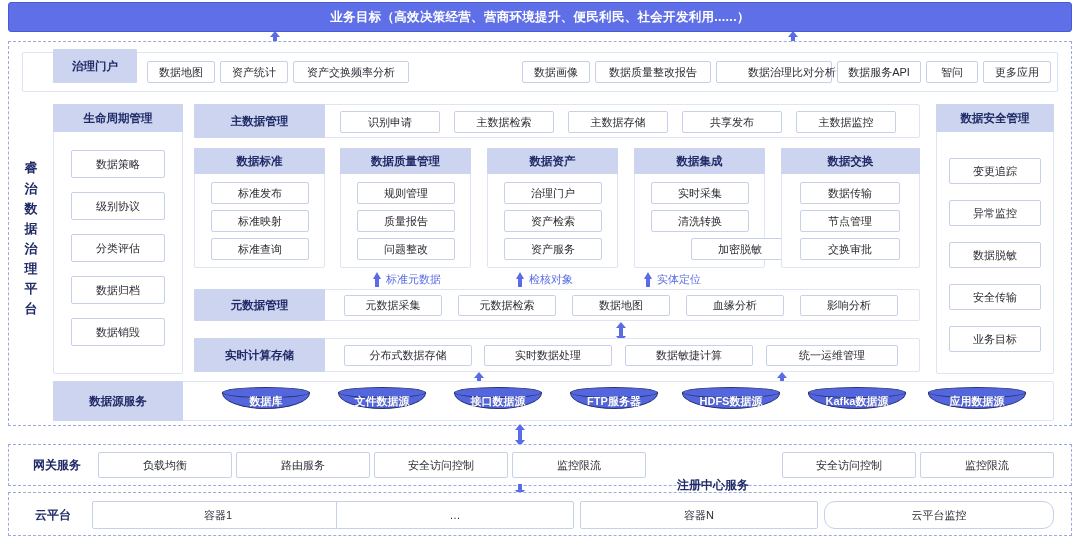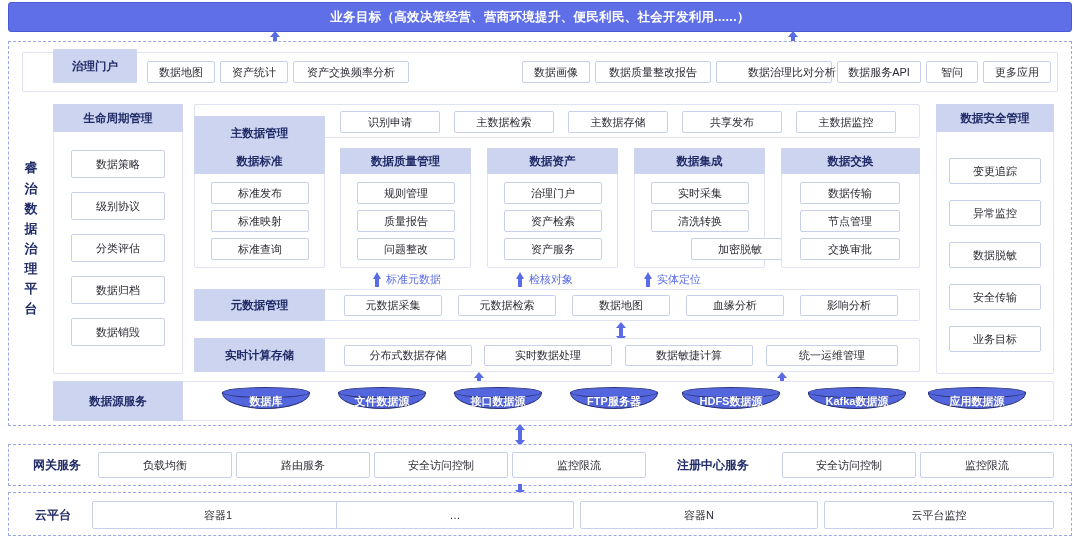--- a/index.html
+++ b/index.html
@@ -187,21 +187,21 @@
 
   <div class="card" style="left:936px; top:104px; width:118px; height:270px;"></div>
   <div class="hdr" style="left:936px; top:104px; width:118px; height:28px;">数据安全管理</div>
   <div class="item" style="left:949px; top:158px; width:92px; height:26px;">变更追踪</div>
   <div class="item" style="left:949px; top:200px; width:92px; height:26px;">异常监控</div>
   <div class="item" style="left:949px; top:242px; width:92px; height:26px;">数据脱敏</div>
   <div class="item" style="left:949px; top:284px; width:92px; height:26px;">安全传输</div>
   <div class="item" style="left:949px; top:326px; width:92px; height:26px;">业务目标</div>
 
   <div class="card" style="left:194px; top:104px; width:726px; height:34px;"></div>
-  <div class="hdr" style="left:194px; top:116px; width:131px; height:34px;">主数据管理</div>
+  <div class="hdr" style="left:194px; top:104px; width:131px; height:34px;">主数据管理</div>
   <div class="item" style="left:340px; top:111px; width:100px; height:22px;">识别申请</div>
   <div class="item" style="left:454px; top:111px; width:100px; height:22px;">主数据检索</div>
   <div class="item" style="left:568px; top:111px; width:100px; height:22px;">主数据存储</div>
   <div class="item" style="left:682px; top:111px; width:100px; height:22px;">共享发布</div>
   <div class="item" style="left:796px; top:111px; width:100px; height:22px;">主数据监控</div>
 
   <div class="card" style="left:194px; top:148px; width:131px; height:120px;"></div>
   <div class="hdr" style="left:194px; top:148px; width:131px; height:26px;">数据标准</div>
   <div class="item" style="left:211px; top:182px; width:98px; height:22px;">标准发布</div>
   <div class="item" style="left:211px; top:210px; width:98px; height:22px;">标准映射</div>
@@ -329,29 +329,29 @@
     <div class="shaft" style="top:5px; height:12px;"></div>
     <div class="head head-dn"></div>
   </div>
 
   <div class="dashed-box gw-box"></div>
   <div class="row-label" style="left:20px; top:452px; width:74px; height:26px;">网关服务</div>
   <div class="item" style="left:98px; top:452px; width:134px; height:26px;">负载均衡</div>
   <div class="item" style="left:236px; top:452px; width:134px; height:26px;">路由服务</div>
   <div class="item" style="left:374px; top:452px; width:134px; height:26px;">安全访问控制</div>
   <div class="item" style="left:512px; top:452px; width:134px; height:26px;">监控限流</div>
-  <div class="row-label" style="left:654px; top:452px; width:118px; height:26px;">注册中心服务</div>
+  <div class="row-label" style="left:654px; top:472px; width:118px; height:26px;">注册中心服务</div>
   <div class="item" style="left:782px; top:452px; width:134px; height:26px;">安全访问控制</div>
   <div class="item" style="left:920px; top:452px; width:134px; height:26px;">监控限流</div>
 
   <div class="arrow arr-v" style="left:513px; top:484px; width:14px; height:12px;">
     <div class="shaft" style="top:0; height:6px;"></div>
     <div class="head head-dn"></div>
   </div>
 
   <div class="dashed-box cloud-box"></div>
   <div class="row-label" style="left:20px; top:501px; width:66px; height:28px;">云平台</div>
   <div class="item" style="left:92px; top:501px; width:252px; height:28px;">容器1</div>
   <div class="item" style="left:336px; top:501px; width:238px; height:28px;">…</div>
   <div class="item" style="left:580px; top:501px; width:238px; height:28px;">容器N</div>
-  <div class="item" style="left:824px; top:501px; width:230px; height:28px;">云平台监控</div>
+  <div class="item" style="left:824px; top:501px; width:230px; height:28px;border-radius:11px;">云平台监控</div>
 
 </div>
 
 </body></html>

